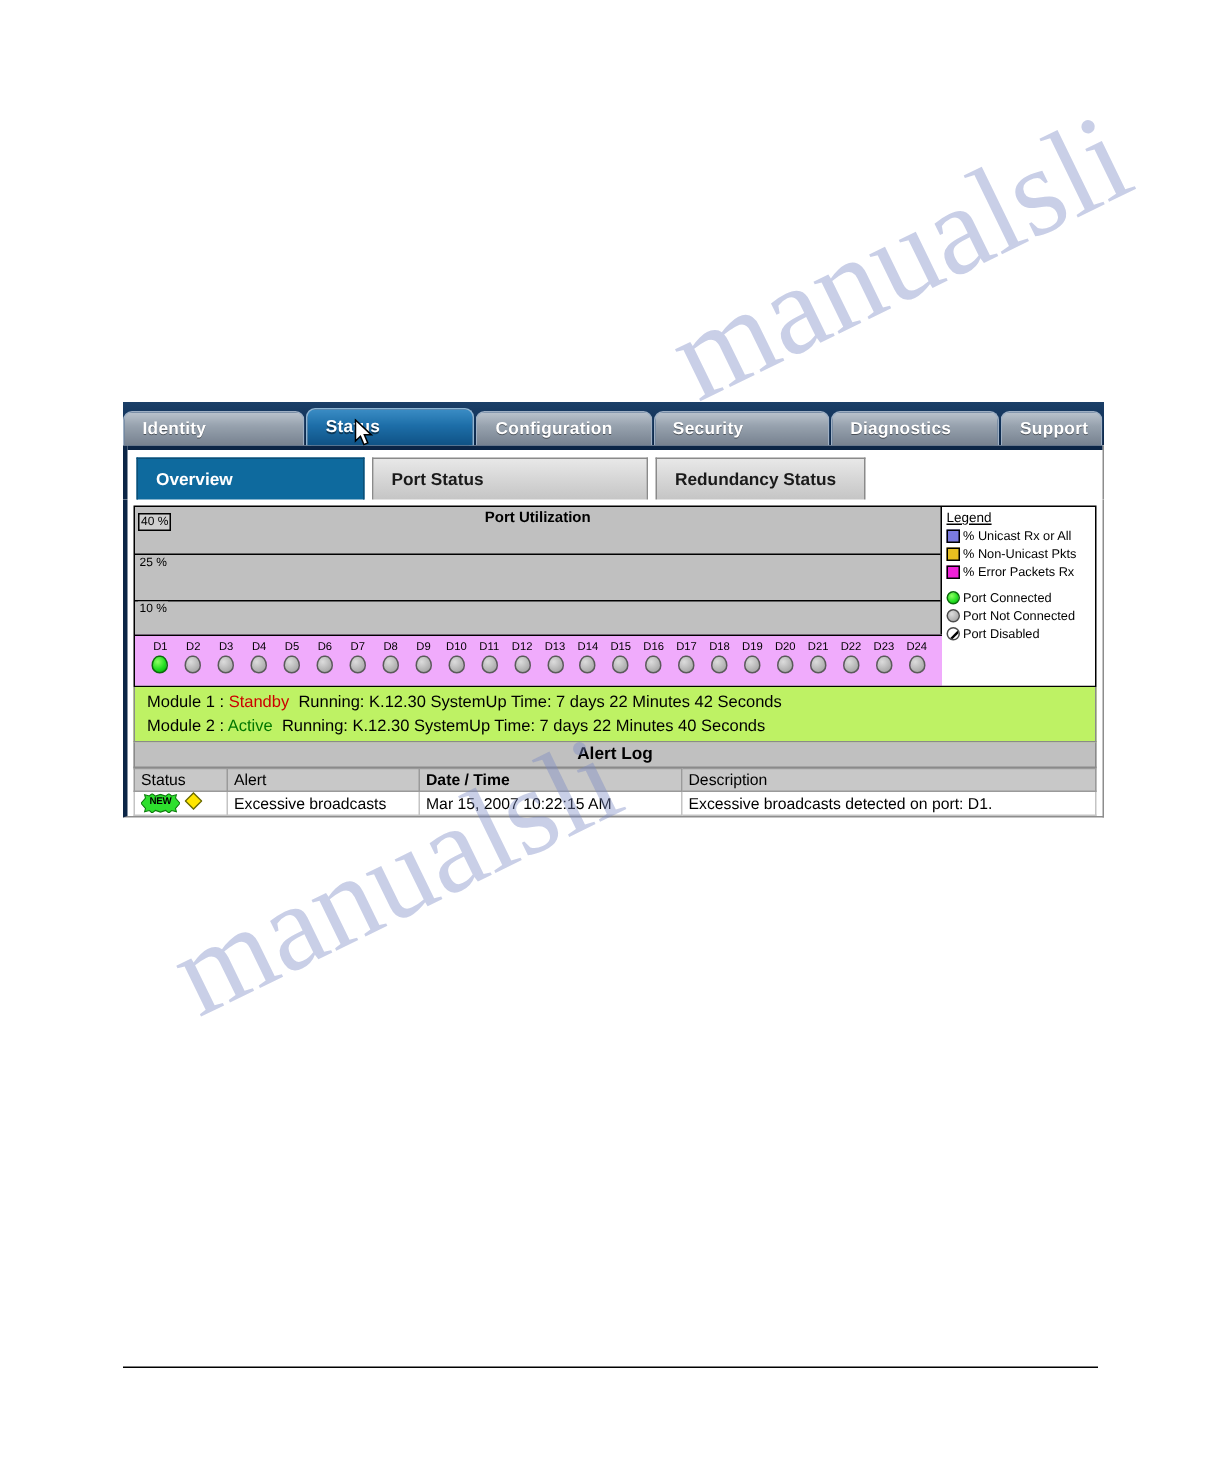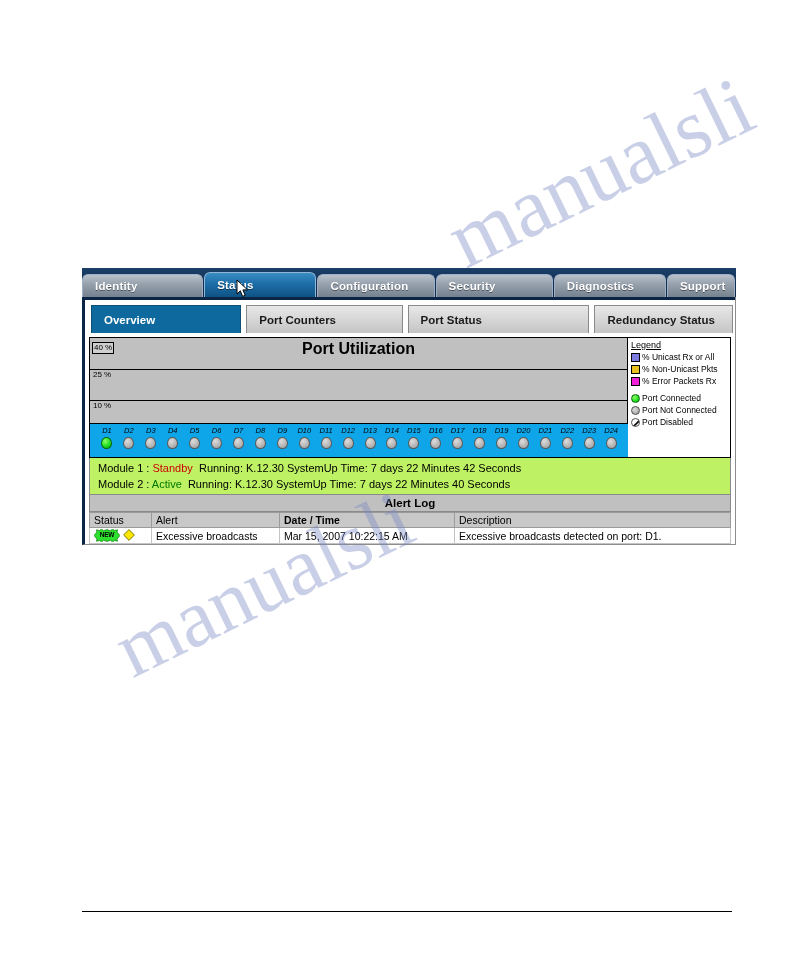--- a/index.html
+++ b/index.html
@@ -171,21 +171,21 @@
     position: relative;
     background: #c0c0c0;
     height: 85px;
     border-right: 1px solid #000000;
     box-sizing: border-box;
   }
   .chart-title {
     position: absolute;
     left: 0; right: 0; top: 2px;
     text-align: center;
-    font-size: 16px;
+    font-size: 10px;
     font-weight: bold;
     color: #000000;
   }
   .gridline {
     position: absolute;
     left: 0; right: 0;
     height: 0;
     border-top: 1px solid #000000;
   }
   .gl-1 { top: 31px; }
@@ -203,28 +203,27 @@
     background: #cfcfcf;
     left: 2px;
     top: 4px;
   }
   .yt-25 { left: 2px; top: 32px; }
   .yt-10 { left: 2px; top: 63px; }
 
   
   .ports-strip {
     border-top: 1px solid #000000;
-    background: #0ea5e9;
+    background: #f0abfc;
     height: 34px;
     position: relative;
     display: flex;
     align-items: flex-start;
     padding: 2px 6px 0 6px;
     box-sizing: border-box;
-    font-style: italic;
   }
   .port {
     flex: 1 1 0;
     text-align: center;
   }
   .port-label {
     font-size: 7.5px;
     color: #000000;
     line-height: 10px;
     display: block;
@@ -431,23 +430,20 @@
     <div class="cursor">
       <svg width="14" height="20" viewBox="0 0 14 20">
         <path d="M1 1 L1 15 L4.3 11.8 L6.6 17.4 L9.2 16.3 L6.9 10.9 L11.6 10.9 Z" fill="#ffffff" stroke="#000000" stroke-width="1"></path>
       </svg>
     </div>
   </div>
 
   <div class="subtab-bar">
     <div class="subtab s-overview active">
       <span>Overview</span>
-    </div>
-    <div class="subtab s-portcounters">
-      <span>Port Counters</span>
     </div>
     <div class="subtab s-portstatus">
       <span>Port Status</span>
     </div>
     <div class="subtab s-redundancy">
       <span>Redundancy Status</span>
     </div>
   </div>
 
   <div class="panel">

